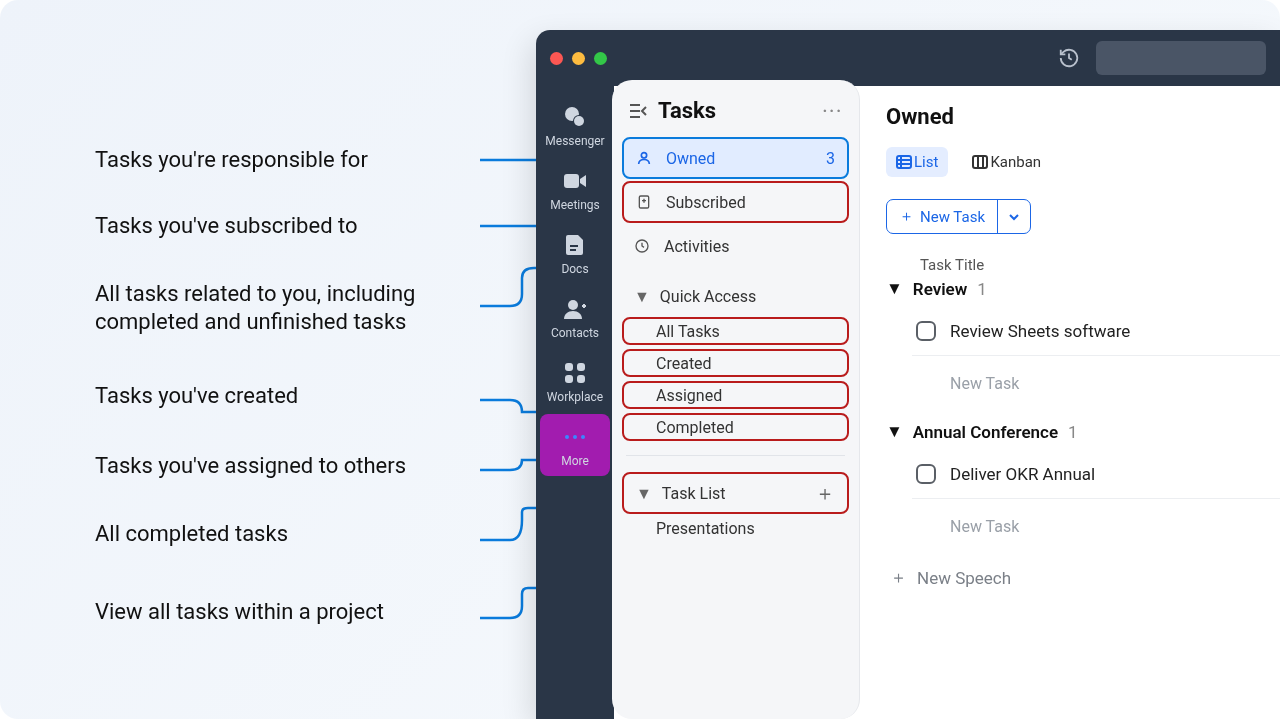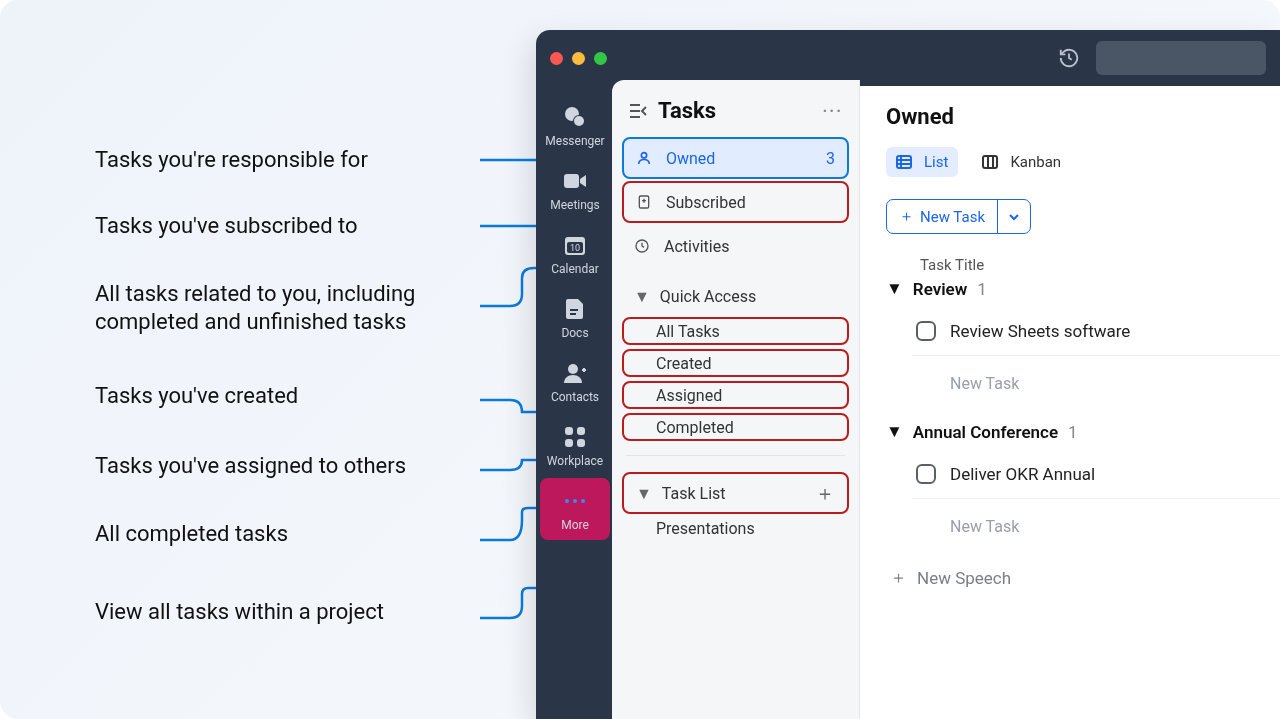--- a/index.html
+++ b/index.html
@@ -90,37 +90,38 @@
   }
   .nav-item {
     width:70px;
     display:flex; flex-direction:column; align-items:center;
     padding:10px 0 8px;
     font-size:12px;
     border-radius:8px;
     cursor:pointer;
     color:#cfd6e0;
   }
-  .nav-item.sel { background:#be185d; }
+  .nav-item.sel { background:#a21caf; }
   .nav-item .nicon { width:26px; height:26px; display:flex; align-items:center; justify-content:center; margin-bottom:4px; }
   .nav-item span.label { font-size:12px; }
   .more-dots { display:flex; gap:4px; }
   .more-dots i { width:4px; height:4px; border-radius:50%; background:#3a86ff; }
 
   
   .tasks-panel {
     width: 248px;
     background:#f5f6f8;
     border-right:1px solid #e5e7eb;
     display:flex; flex-direction:column;
     padding:12px 10px 0 10px;
     position: relative;
     margin-top:-6px;
     border-top-left-radius:12px;
     margin-left:-2px;
+    border-radius:20px;
   }
   .tasks-hdr { display:flex; align-items:center; padding:6px 6px 14px 6px;}
   .tasks-hdr .hicon { width:20px; display:flex; color:#555; margin-right:10px;}
   .tasks-hdr h2 { font-size:22px; font-weight:700; color:#111; flex:1;}
   .tasks-hdr .menu { color:#888; letter-spacing:2px; font-weight:700; }
   .side-item {
     display:flex; align-items:center;
     height:42px;
     padding:0 12px;
     border-radius:8px;
@@ -147,21 +148,21 @@
   }
   .sub-item.hl-box { padding-left:32px; }
   .divider { height:1px; background:#e1e4e9; margin:10px 4px;}
 
   
   .main-area {
     flex:1; background:#fff; padding:18px 0 0 26px; overflow:hidden;
   }
   .main-area h1 { font-size:22px; font-weight:700; color:#111; margin-bottom:18px;}
   .view-tabs { display:flex; gap:14px; align-items:center; margin-bottom:22px;}
-  .vtab { display:flex; align-items:center; gap:12px; font-size:15px; color:#333; padding:6px 10px; border-radius:6px; cursor:pointer;}
+  .vtab { display:flex; align-items:center; gap:2px; font-size:15px; color:#333; padding:6px 10px; border-radius:6px; cursor:pointer;}
   .vtab.active { background:#e4edff; color:#1b66e6; }
   .newtask-row { display:flex; margin-bottom:22px;}
   .newtask-btn {
     display:flex; border:1.5px solid #1b66e6; border-radius:7px; overflow:hidden;
     color:#1b66e6; font-size:15px;
   }
   .newtask-btn .main { padding:7px 12px; display:flex; align-items:center; gap:6px; cursor:pointer; border-right:1.5px solid #1b66e6;}
   .newtask-btn .drop { padding:7px 10px; cursor:pointer; display:flex; align-items:center;}
   .col-header { font-size:15px; color:#555; padding-left:34px; margin-bottom:4px;}
   .tgroup-head { display:flex; align-items:center; gap:10px; font-size:17px; font-weight:600; color:#111; margin-bottom:12px;}
@@ -235,30 +236,20 @@
         <div class="nicon">
           <svg width="24" height="20" viewBox="0 0 24 20" fill="currentColor">
               <rect x="1" y="3" width="15" height="14" rx="3"></rect>
               <path d="M17 8 L23 4 V16 L17 12 Z"></path>
             </svg>
         </div>
         <span class="label">Meetings</span>
       </div>
       <div class="nav-item">
         <div class="nicon">
-          <svg width="24" height="24" viewBox="0 0 24 24">
-              <rect x="2" y="4" width="20" height="18" rx="3" fill="currentColor"></rect>
-              <rect x="4" y="9" width="16" height="11" rx="2" fill="#2a3647"></rect>
-              <text x="12" y="18" font-size="9" fill="currentColor" text-anchor="middle">10</text>
-            </svg>
-        </div>
-        <span class="label">Calendar</span>
-      </div>
-      <div class="nav-item">
-        <div class="nicon">
           <svg width="22" height="24" viewBox="0 0 22 24" fill="currentColor">
               <path d="M4 2h10l5 5v13a2 2 0 0 1-2 2H4a2 2 0 0 1-2-2V4a2 2 0 0 1 2-2z"></path>
               <rect x="6" y="12" width="8" height="2" fill="#2a3647"></rect>
               <rect x="6" y="16" width="6" height="2" fill="#2a3647"></rect>
             </svg>
         </div>
         <span class="label">Docs</span>
       </div>
       <div class="nav-item">
         <div class="nicon">

